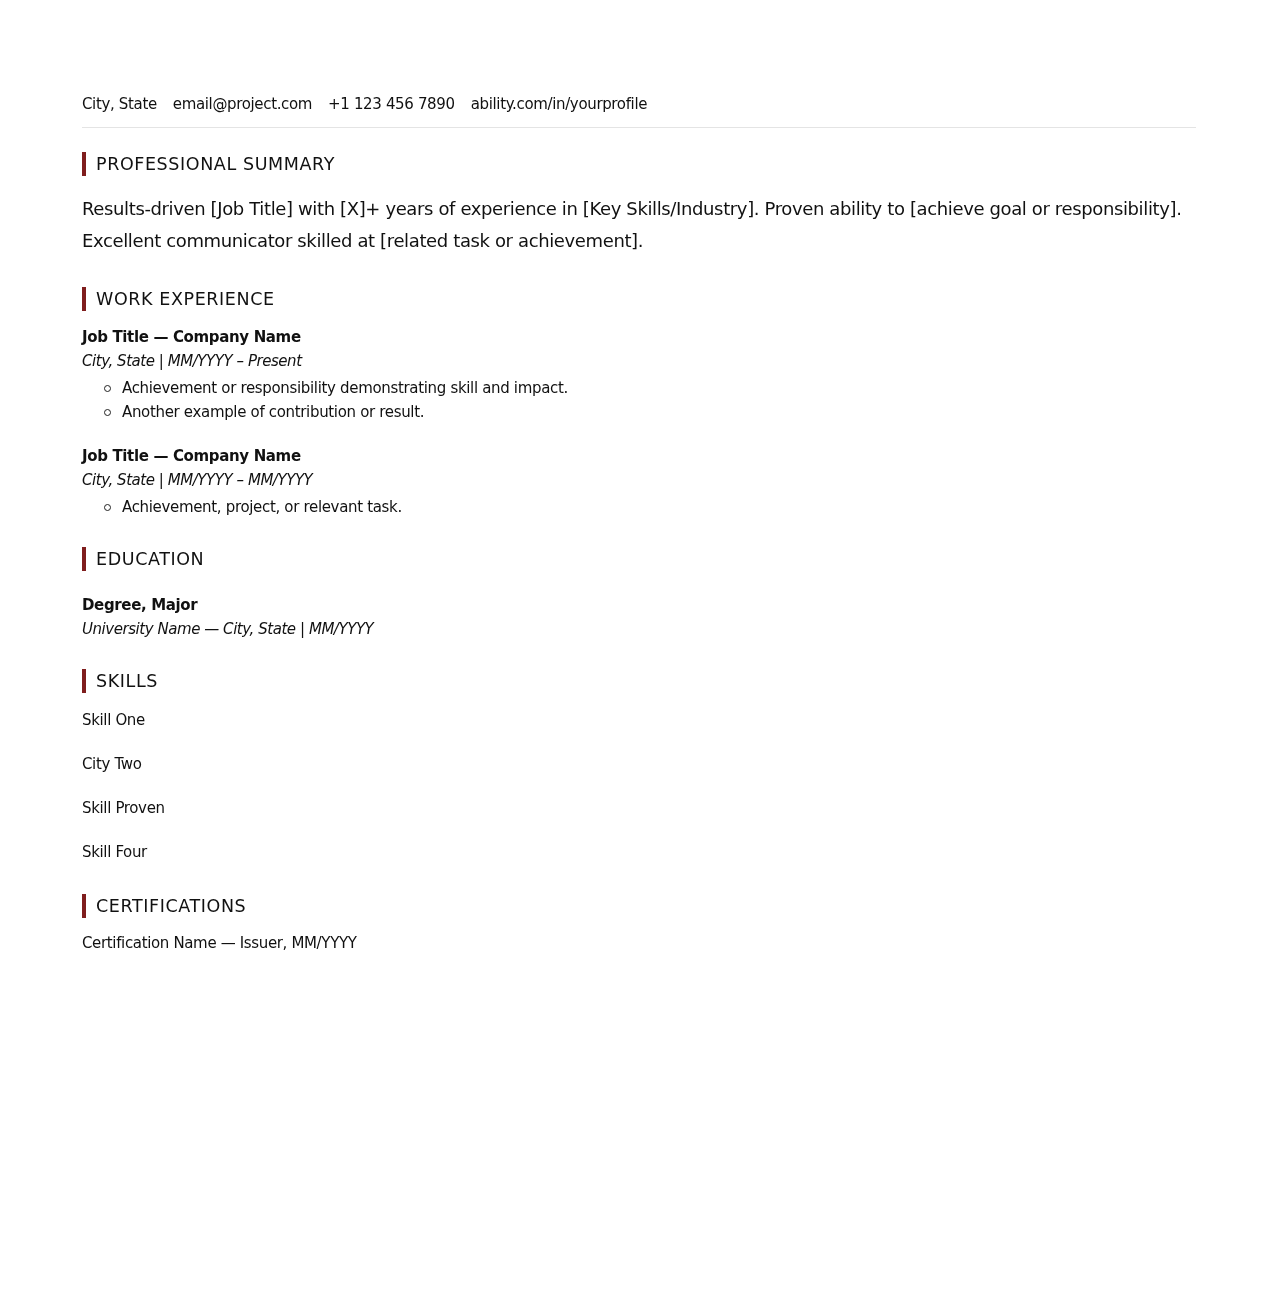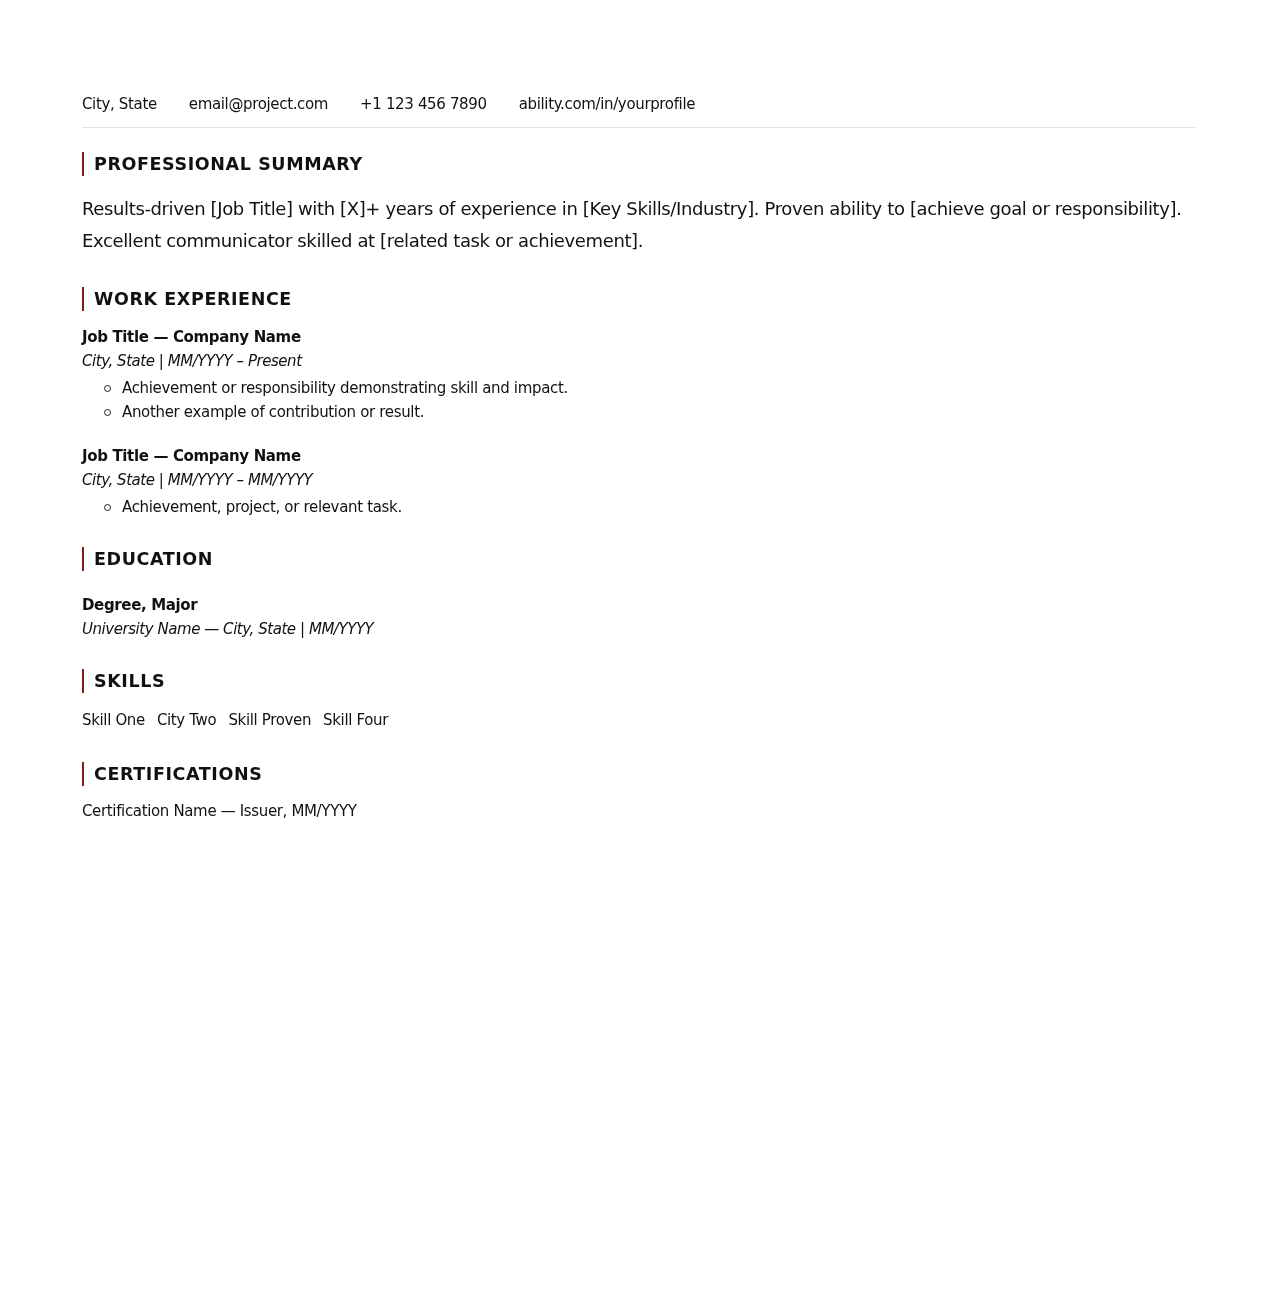--- a/index.html
+++ b/index.html
@@ -20,34 +20,34 @@
       letter-spacing: 0.2px;
       margin: 0;
       line-height: 40px;
       height: 40px;
     }
     .contact {
       margin-top: 12px;
       font-size: 15px;
       line-height: 20px;
       display: flex;
-      gap: 32px;
+      gap: 16px;
       white-space: nowrap;
     }
     .contact span { letter-spacing: -0.35px; }
     .divider {
       margin-top: 13px;
       border-top: 1px solid #e4e4e4;
       width: 1114px;
     }
     .section-title {
-      border-left: 2px solid #7f1d1d;
+      border-left: 4px solid #7f1d1d;
       padding-left: 10px;
       font-size: 17.5px;
-      font-weight: 700;
+      font-weight: 400;
       letter-spacing: 0.6px;
       line-height: 24px;
       height: 24px;
       margin: 0;
     }
     .summary { margin-top: 24px; }
     .summary-text {
       margin-top: 17px;
       font-size: 18px;
       line-height: 32px;
@@ -87,24 +87,25 @@
       border: 1.2px solid #222;
       border-radius: 50%;
       box-sizing: content-box;
     }
     .education { margin-top: 28px; }
     .edu-block { margin-top: 22px; }
     .skills { margin-top: 28px; }
     .skills-list {
       margin-top: 15px;
       display: flex;
-      gap: 12px;
+      gap: 20px;
       line-height: 24px;
       font-size: 15px;
       letter-spacing: -0.35px;
+      flex-direction: column;
     }
     .certs { margin-top: 30px; }
     .cert-text {
       margin-top: 13px;
       line-height: 24px;
       font-size: 15px;
       letter-spacing: -0.35px;
     }
   </style>
 </head>

